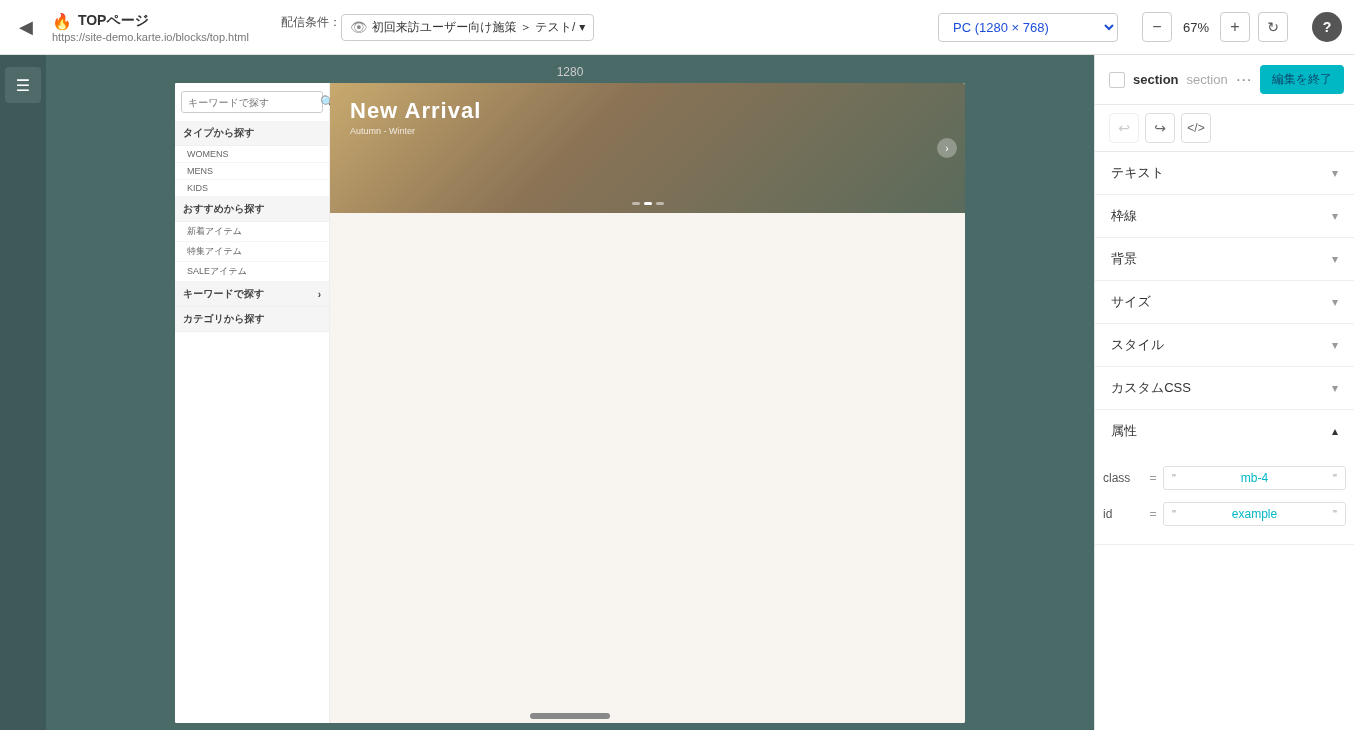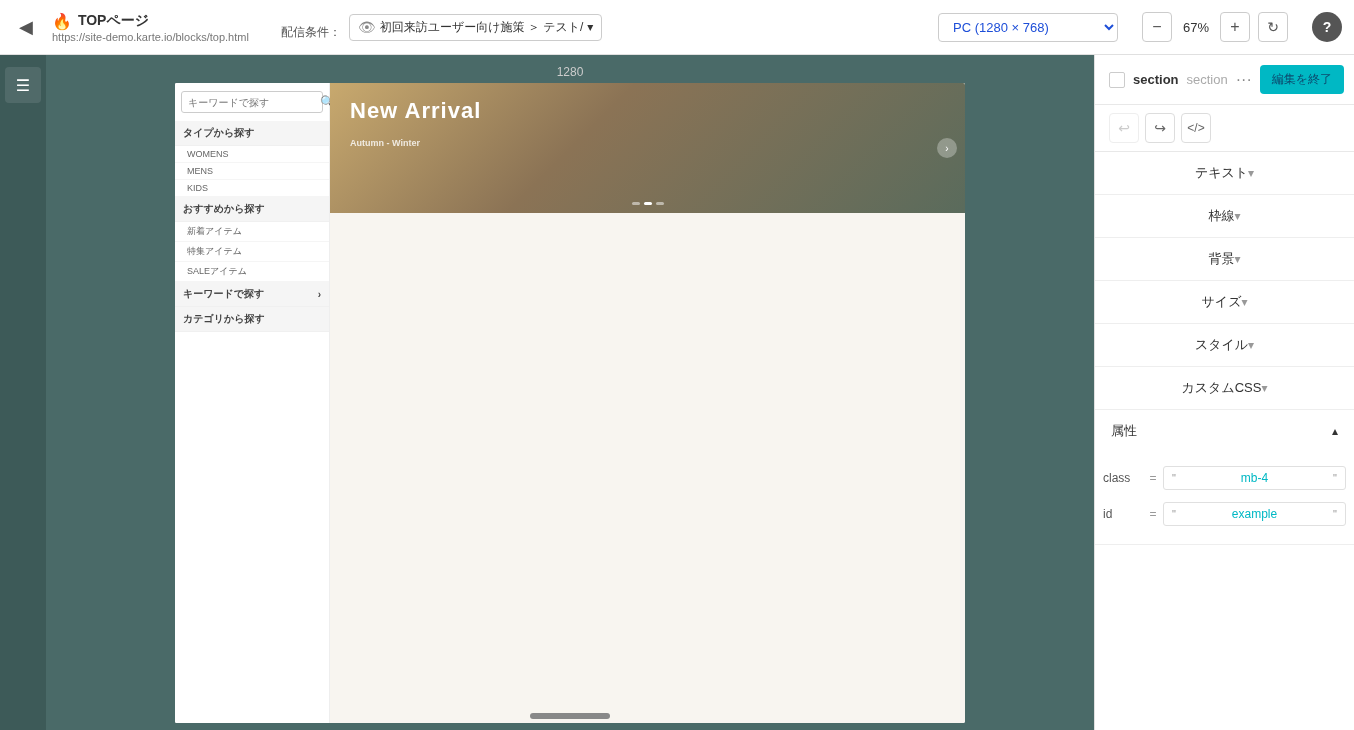--- a/index.html
+++ b/index.html
@@ -29,21 +29,21 @@
     }
     .page-title-icon {
       display: flex; align-items: center; gap: 6px;
     }
     .page-title-icon .emoji { font-size: 16px; }
     .page-title-text { font-size: 14px; font-weight: 600; color: #333; }
     .page-url { font-size: 11px; color: #777; }
 
     .distribution-condition {
       margin-left: 20px;
-      display: flex; align-items: flex-end; gap: 8px;
+      display: flex; align-items: flex-start; 
     }
     .condition-label { font-size: 12px; color: #555; }
     .condition-select {
       display: flex; align-items: center; gap: 4px;
       border: 1px solid #ccc; border-radius: 4px;
       padding: 4px 8px;
       font-size: 12px; color: #333;
       cursor: pointer; background: #fff;
     }
     .condition-select .eye-icon { color: #888; font-size: 14px; }
@@ -191,21 +191,21 @@
     .hero-banner {
       width: 100%;
       height: 130px;
       background: linear-gradient(135deg, #c8a96e 0%, #8b7355 40%, #5a6b5c 100%);
       position: relative;
       display: flex; align-items: flex-start;
       padding: 15px 20px;
     }
     .hero-text { color: #fff; }
     .hero-title { font-size: 22px; font-weight: bold; letter-spacing: 1px; }
-    .hero-subtitle { font-size: 9px; color: rgba(255,255,255,0.8); margin-top: 14px; font-weight: bold; }
+    .hero-subtitle { font-size: 9px; color: rgba(255,255,255,0.8); margin-top: 2px; }
     .hero-dots {
       position: absolute; bottom: 8px; left: 50%; transform: translateX(-50%);
       display: flex; gap: 4px;
     }
     .hero-dot { width: 8px; height: 3px; background: rgba(255,255,255,0.5); border-radius: 2px; }
     .hero-dot.active { background: #fff; }
     .hero-nav-btn {
       position: absolute; right: 8px; top: 50%; transform: translateY(-50%);
       width: 20px; height: 20px; border-radius: 50%;
       background: rgba(255,255,255,0.3); color: #fff;
@@ -316,21 +316,21 @@
       font-size: 14px; color: #666;
     }
     .toolbar-btn.disabled { color: #ccc; border-color: #eee; }
     .toolbar-btn.code { font-size: 12px; }
 
     
     .accordion-item {
       border-bottom: 1px solid #eee;
     }
     .accordion-header {
-      display: flex; align-items: center; justify-content: center;
+      display: flex; align-items: center; justify-content: space-between;
       padding: 12px 16px;
       cursor: pointer;
     }
     .accordion-title { font-size: 13px; color: #333; font-weight: 500; }
     .accordion-chevron { font-size: 12px; color: #999; }
 
     
     .attributes-section {
       border-bottom: 1px solid #eee;
     }

